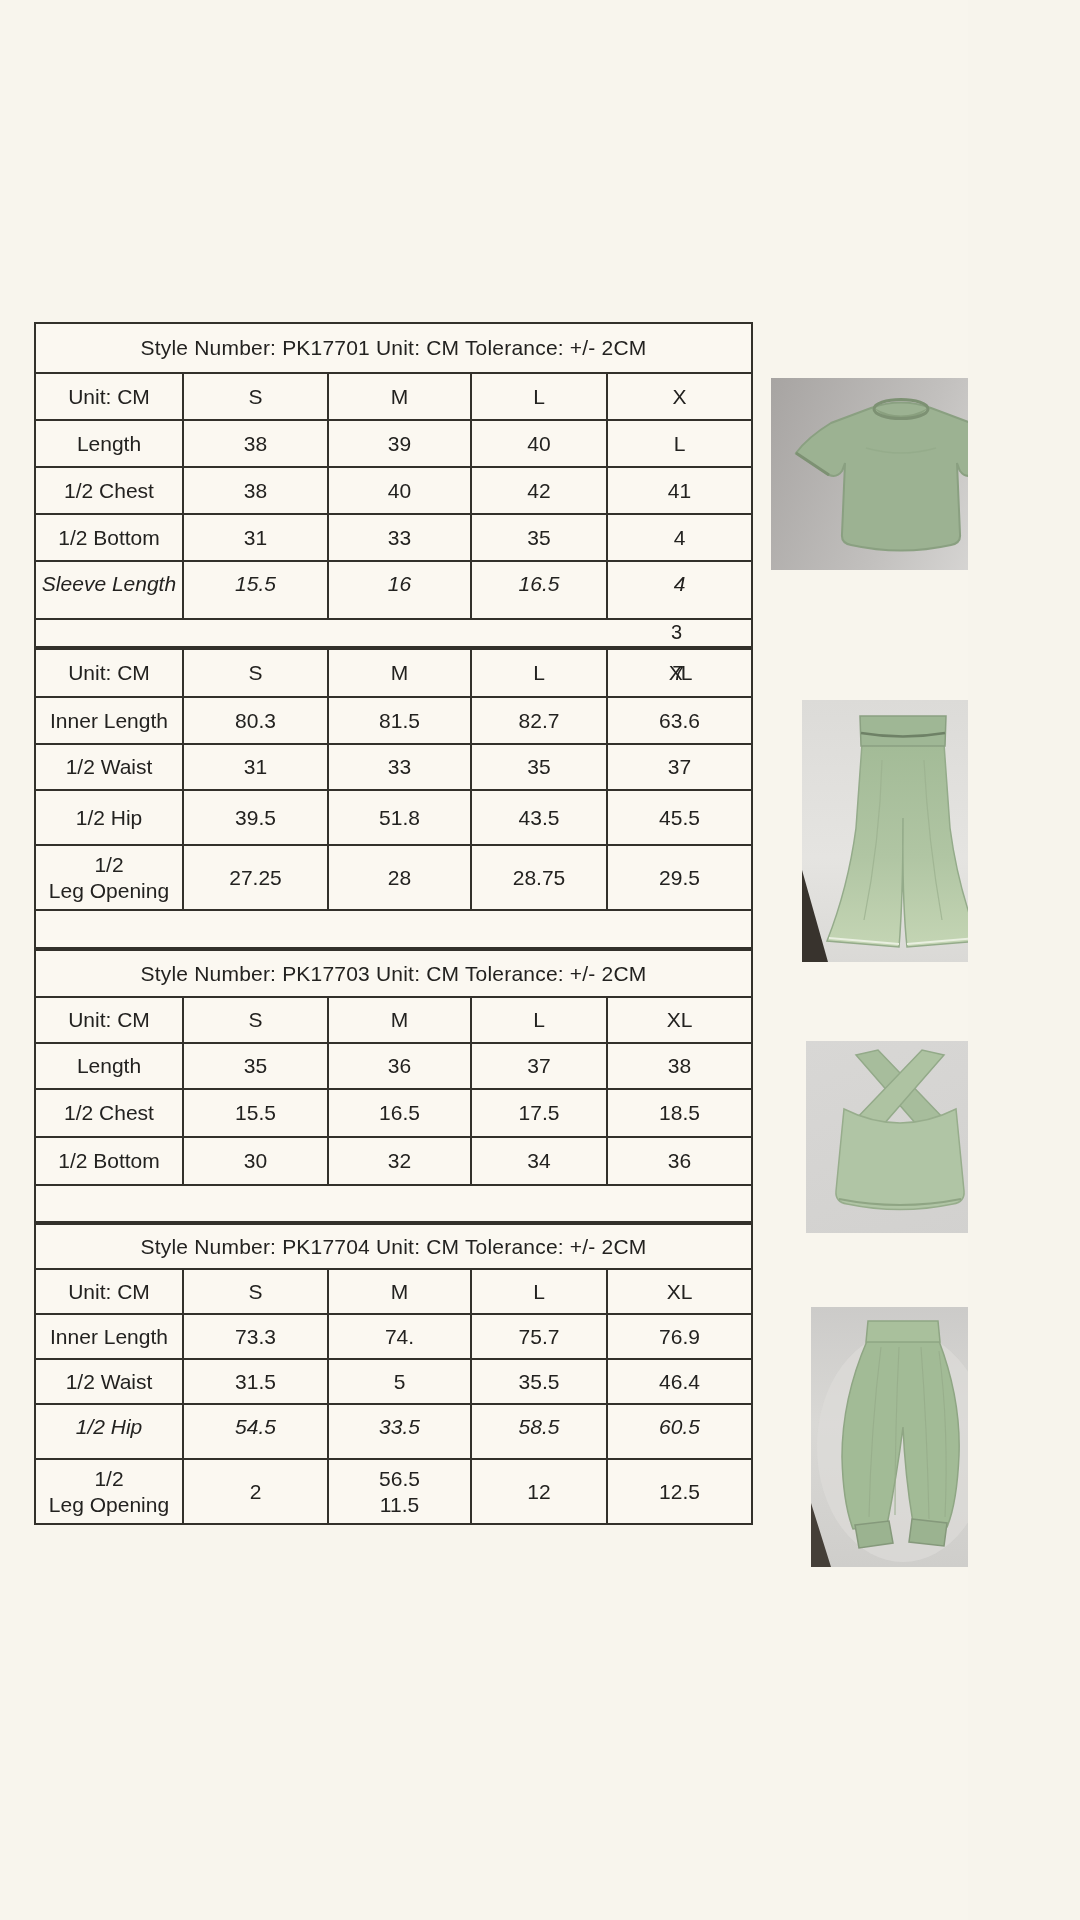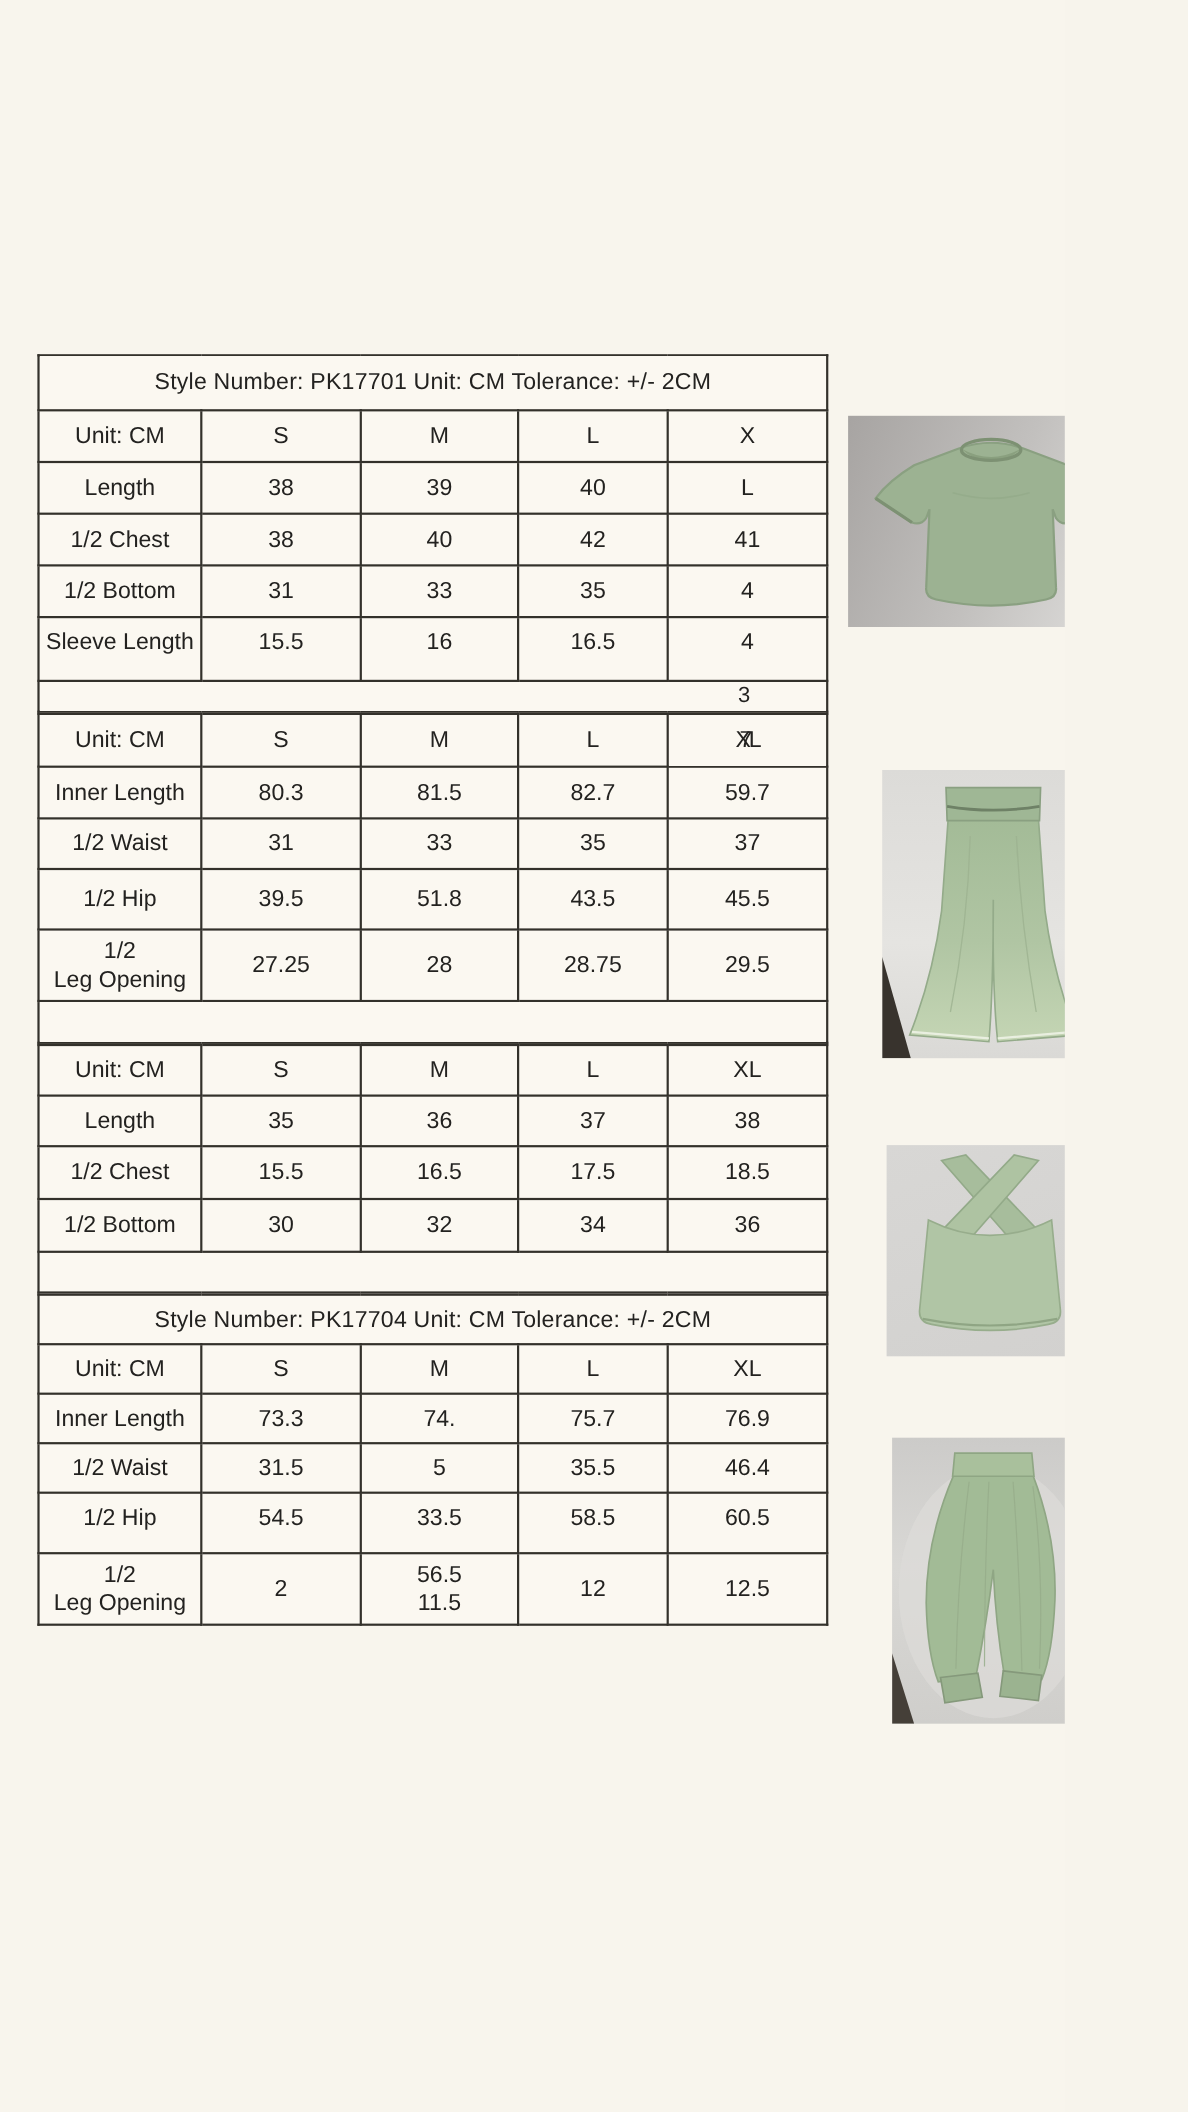--- a/index.html
+++ b/index.html
@@ -28,21 +28,21 @@
     padding:0;
     overflow:visible;
   }
   td.title-cell{position:relative;font-size:21px;letter-spacing:.2px;}
   span.title-suffix{
     position:absolute;left:88.5%;top:50%;
     transform:translateY(-44%);
     font-size:20px;
   }
   td.lbl{white-space:pre-line;}
-  tr.vtop td{vertical-align:top;padding-top:9px;}
+  tr.vtop td{vertical-align:top;padding-top:9px;font-style:italic;}
   td.tight{position:relative;}
   span.size-wrap{letter-spacing:-2px;display:inline-block;}
   span.size-overlap{
     position:absolute;left:50%;top:50%;
     transform:translate(-62%,-52%);
     font-size:21px;
   }
   td.trailer-cell{position:relative;}
   span.trailer-num{
     position:absolute;left:88.8%;top:50%;
@@ -135,21 +135,21 @@
             <td class="cell size">S</td>
             <td class="cell size">M</td>
             <td class="cell size">L</td>
             <td class="cell size tight"><span class="size-wrap">XL</span><span class="size-overlap">7</span></td>
           </tr>
           <tr class="row-data" style="height: 47px;">
             <td class="cell lbl">Inner Length</td>
             <td class="cell val">80.3</td>
             <td class="cell val">81.5</td>
             <td class="cell val">82.7</td>
-            <td class="cell val">59.7</td>
+            <td class="cell val">63.6</td>
           </tr>
           <tr class="row-data" style="height: 46px;">
             <td class="cell lbl">1/2 Waist</td>
             <td class="cell val">31</td>
             <td class="cell val">33</td>
             <td class="cell val">35</td>
             <td class="cell val">37</td>
           </tr>
           <tr class="row-data" style="height: 55px;">
             <td class="cell lbl">1/2 Hip</td>
@@ -173,20 +173,23 @@
       </table>
     <table class="size-table">
         <colgroup>
           <col style="width: 148px;">
           <col style="width: 145px;">
           <col style="width: 143px;">
           <col style="width: 136px;">
           <col style="width: 145px;">
         </colgroup>
         <tbody>
+          <tr class="row-title" style="height: 47px;">
+            <td class="cell title-cell" colspan="5"><span class="title-text">Style Number: PK17703 Unit: CM Tolerance: +/- 2CM</span></td>
+          </tr>
           <tr class="row-header" style="height: 46px;">
             <td class="cell lbl">Unit: CM</td>
             <td class="cell size">S</td>
             <td class="cell size">M</td>
             <td class="cell size">L</td>
             <td class="cell size">XL</td>
           </tr>
           <tr class="row-data" style="height: 46px;">
             <td class="cell lbl">Length</td>
             <td class="cell val">35</td>

